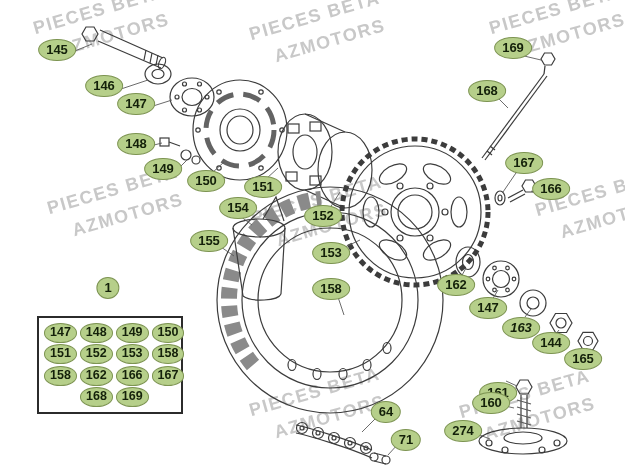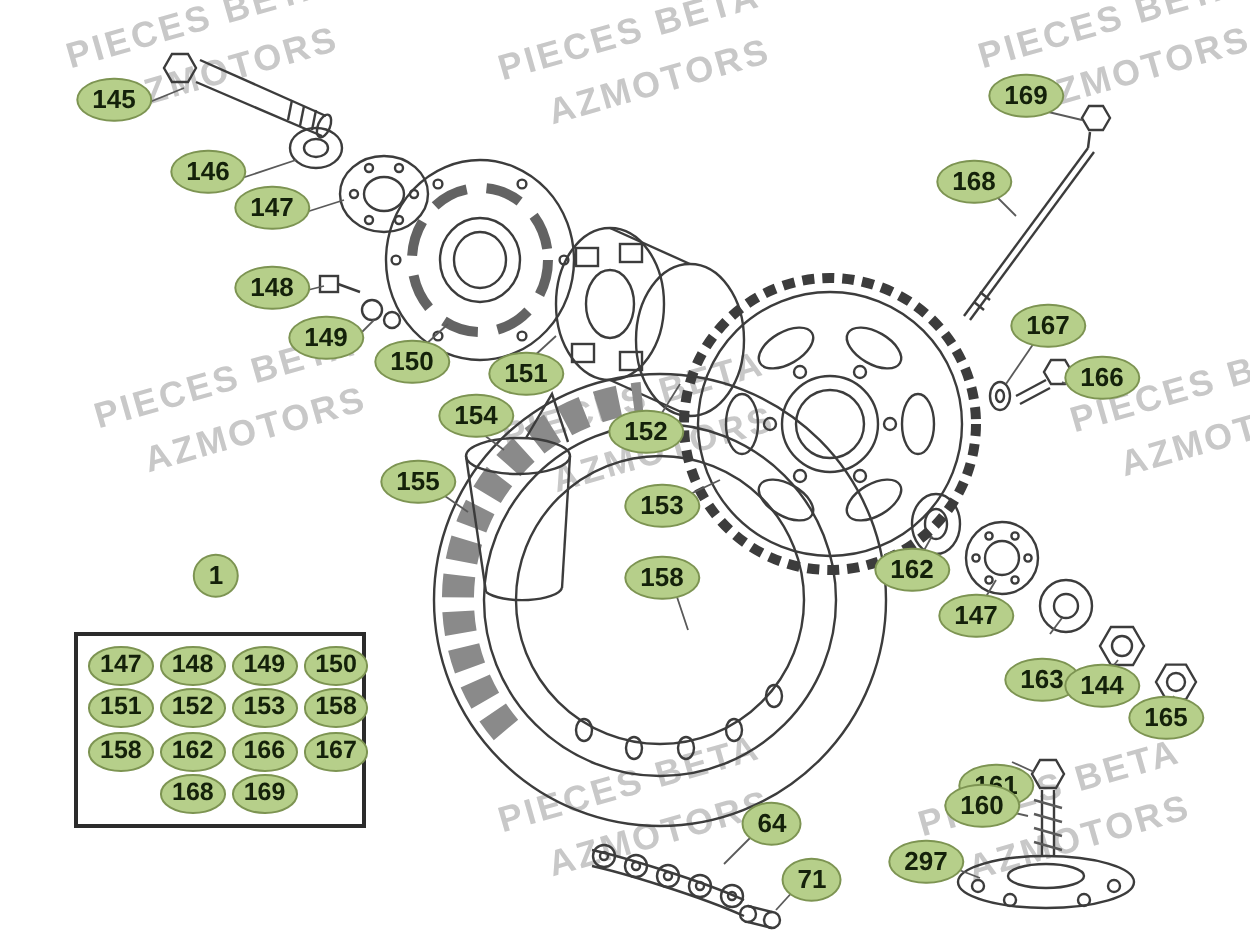--- a/index.html
+++ b/index.html
@@ -288,26 +288,26 @@
       <span class="badge callout" style="left: 209px; top: 241px; text-align: right;">155</span>
       <span class="badge callout" style="left: 323px; top: 216px;">152</span>
       <span class="badge callout" style="left: 331px; top: 253px;">153</span>
       <span class="badge callout" style="left: 331px; top: 289px;">158</span>
       <span class="badge callout" style="left: 513px; top: 48px;">169</span>
       <span class="badge callout" style="left: 487px; top: 91px;">168</span>
       <span class="badge callout" style="left: 524px; top: 163px;">167</span>
       <span class="badge callout" style="left: 551px; top: 189px;">166</span>
       <span class="badge callout" style="left: 456px; top: 285px;">162</span>
       <span class="badge callout" style="left: 488px; top: 308px;">147</span>
-      <span class="badge callout" style="left: 521px; top: 340px;">163</span>
+      <span class="badge callout" style="left: 521px; top: 328px; font-style: italic;">163</span>
       <span class="badge callout" style="left: 551px; top: 343px;">144</span>
       <span class="badge callout" style="left: 583px; top: 359px; text-align: right;">165</span>
       <span class="badge callout" style="left: 498px; top: 376px; margin-top: 17px;">161</span>
       <span class="badge callout" style="left: 491px; top: 403px;">160</span>
-      <span class="badge callout" style="left: 463px; top: 431px;">297</span>
+      <span class="badge callout" style="left: 463px; top: 431px;">274</span>
       <span class="badge callout" style="left: 386px; top: 412px;">64</span>
       <span class="badge callout" style="left: 406px; top: 440px;">71</span>
       <span class="badge callout" style="left: 108px; top: 288px;">1</span>
     </div>
 
   <div class="legend-box" id="legend-rows">
       <div class="legend-row">
         <span class="badge">147</span>
         <span class="badge">148</span>
         <span class="badge">149</span>

